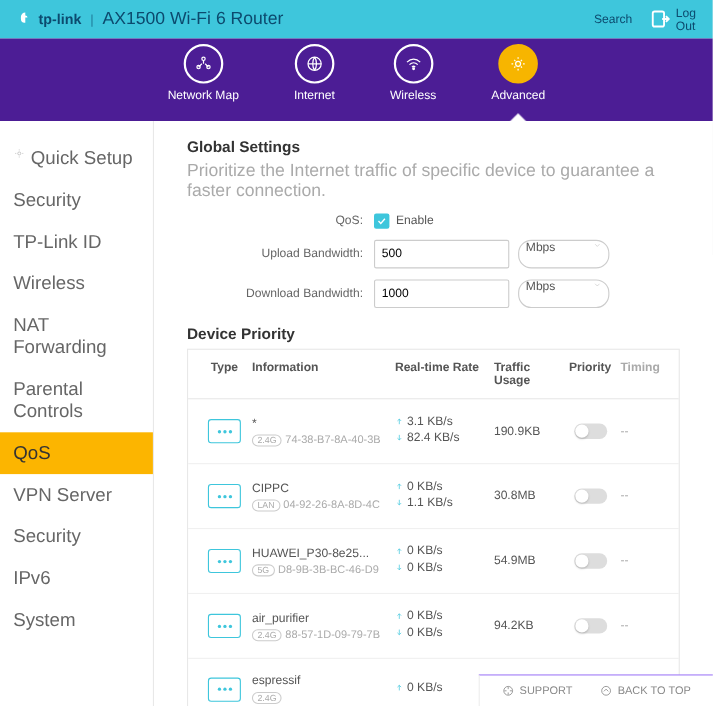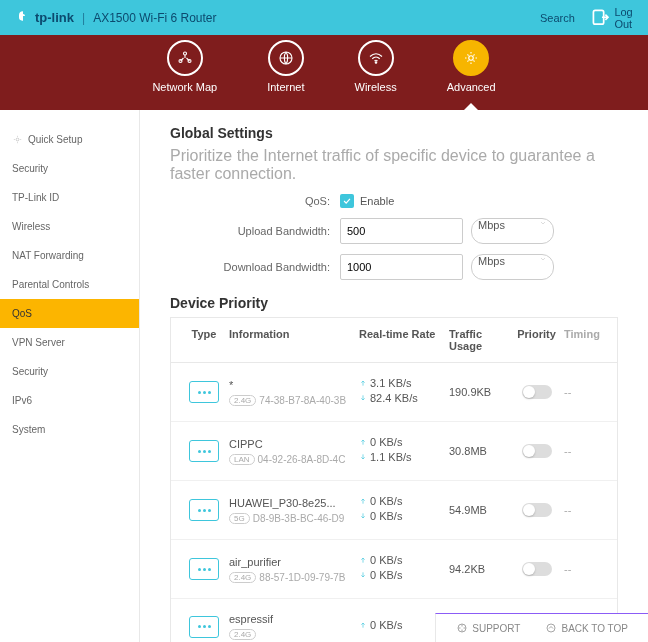--- a/index.html
+++ b/index.html
@@ -2,33 +2,33 @@
 <html><head>
 <meta charset="utf-8">
 <style>
 *{box-sizing:border-box;margin:0;padding:0}
 body{font-family:Arial,Helvetica,sans-serif;font-size:12px;color:#555;background:#f5f5f5;width:648px;height:642px;overflow:hidden;position:relative}
 .topbar{background:#3ec6dc;height:35px;display:flex;align-items:center;padding:0 15px;color:#0c4a6e}
 .logo{display:flex;align-items:center;gap:4px}
 .logo svg{width:16px;height:16px;fill:#fff}
 .brand{font-size:13px;font-weight:bold}
 .divider{margin:0 8px;opacity:.6}
-.model{font-size:12px}
+.model{font-size:16px}
 .spacer{flex:1}
 .search,.logout{display:flex;align-items:center;gap:4px;font-size:11px;cursor:pointer;margin-left:15px}
-.navbar{background:#7f1d1d;height:75px;display:flex;justify-content:center;gap:50px;padding-top:5px;position:relative}
+.navbar{background:#4c1d95;height:75px;display:flex;justify-content:center;gap:50px;padding-top:5px;position:relative}
 .navitem{display:flex;flex-direction:column;align-items:center;gap:5px;cursor:pointer;color:#fff;font-size:11px}
 .navitem .circ{width:36px;height:36px;border:2px solid #fff;border-radius:50%;display:flex;align-items:center;justify-content:center}
 .navitem.active .circ{background:#f7b500;border-color:#f7b500}
 .navitem svg{width:18px;height:18px;stroke:#fff;fill:none;stroke-width:1.5}
 .navitem.active::after{content:"";position:absolute;bottom:-1px;left:50%;transform:translateX(-50%);border:8px solid transparent;border-bottom-color:#fff}
 .navitem.active{position:relative}
 .main{display:flex;height:532px;background:#fff}
 .sidebar{width:140px;background:#fff;border-right:1px solid #e8e8e8;padding-top:15px}
-.sideitem{padding:9px 12px;font-size:10px;color:#666;cursor:pointer;display:flex;gap:5px}
+.sideitem{padding:9px 12px;font-size:17px;color:#666;cursor:pointer;display:flex;gap:5px}
 .sideitem.active{background:#fcb500;color:#333}
 .sideitem svg{width:11px;height:11px;stroke:#999;fill:none}
 .content{flex:1;padding:15px 30px;overflow-y:auto}
 .section-title{font-size:14px;font-weight:bold;color:#333;margin-bottom:6px}
 .section-desc{color:#aaa;font-size:16px;margin-bottom:11px}
 .form-row{display:flex;align-items:center;margin-bottom:10px;font-size:11px}
 .form-label{width:170px;text-align:right;padding-right:10px;color:#666}
 .chk{width:14px;height:14px;background:#3ec6dc;border-radius:2px;display:inline-flex;align-items:center;justify-content:center;margin-right:6px}
 .chk svg{width:10px;height:10px;stroke:#fff;stroke-width:3;fill:none}
 .inp{width:123px;height:26px;border:1px solid #ccc;padding:0 6px;font-size:11px;border-radius:2px}

